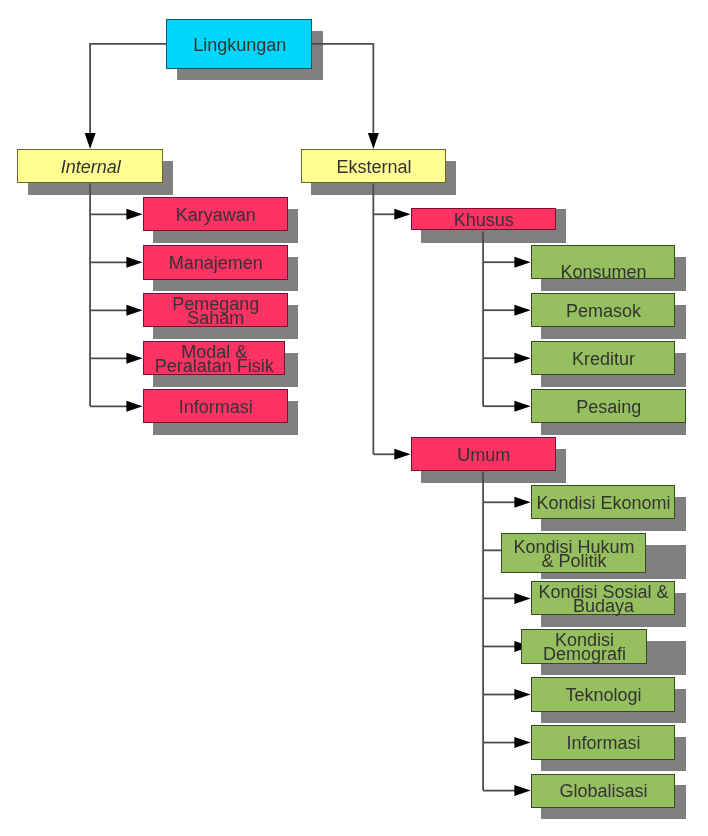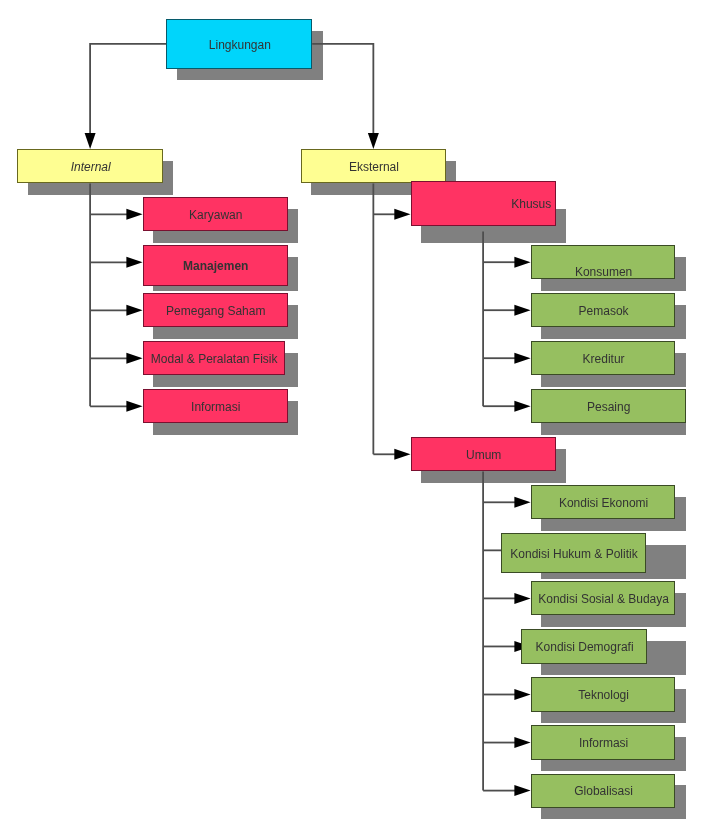--- a/index.html
+++ b/index.html
@@ -12,21 +12,21 @@
   svg.edges{position:absolute;left:0;top:0;width:708px;height:836px;}
   svg.edges path{fill:none;stroke:#4d4d4d;stroke-width:1.8;}
   svg.edges polygon{fill:#000000;}
 
   
   .shadow{position:absolute;background:#808080;}
 
   
   .node{position:absolute;box-sizing:border-box;display:flex;align-items:center;
         justify-content:center;text-align:center;
-        font-size:12px;line-height:14px;color:#333333;}
+        font-size:18px;line-height:14px;color:#333333;}
   .node .lbl{display:block;padding:0 4px;position:relative;top:0.7px;left:0.6px;}
 
   .n-root {background:#00D5FB;border:1.4px solid #065A6B;}
   .n-lvl1 {background:#FEFE92;border:1.4px solid #68681E;}
   .n-lvl2 {background:#FF3363;border:1.4px solid #7A1030;}
   .n-lvl3 {background:#96BF60;border:1.4px solid #3A4B25;}
 </style>
 </head>
 <body>
 
@@ -110,33 +110,33 @@
     </div>
 
     <div class="node n-lvl1" id="nd-internal" style="left: 17.3px; top: 149.1px; width: 145.6px; height: 34.3px; font-style: italic;">
       <span class="lbl">Internal</span>
     </div>
 
     <div class="node n-lvl1" id="nd-eksternal" style="left: 300.8px; top: 149.1px; width: 145.1px; height: 34.3px;">
       <span class="lbl">Eksternal</span>
     </div>
 
-    <div class="node n-lvl2" id="nd-khusus" style="left: 410.5px; top: 181px; width: 145.2px; height: 45px; justify-content: flex-end;">
+    <div class="node n-lvl2" id="nd-khusus" style="left: 410.5px; top: 208px; width: 145.2px; height: 22px;">
       <span class="lbl">Khusus</span>
     </div>
 
     <div class="node n-lvl2" id="nd-umum" style="left: 410.5px; top: 437.2px; width: 145.2px; height: 34.2px;">
       <span class="lbl">Umum</span>
     </div>
 
     <div id="grp-internal-children">
         <div class="node n-lvl2" style="left: 142.6px; top: 197.2px; width: 145.1px; height: 34.2px;">
           <span class="lbl">Karyawan</span>
         </div>
-        <div class="node n-lvl2" style="left: 142.6px; top: 245.2px; width: 145.1px; height: 41px; font-weight: bold;">
+        <div class="node n-lvl2" style="left: 142.6px; top: 245.2px; width: 145.1px; height: 35px;">
           <span class="lbl">Manajemen</span>
         </div>
         <div class="node n-lvl2" style="left: 142.6px; top: 293.2px; width: 145.1px; height: 34.2px;">
           <span class="lbl">Pemegang Saham</span>
         </div>
         <div class="node n-lvl2" style="left: 142.6px; top: 341.2px; width: 142px; height: 34.2px;">
           <span class="lbl">Modal &amp; Peralatan Fisik</span>
         </div>
         <div class="node n-lvl2" style="left: 142.6px; top: 389.2px; width: 145.1px; height: 34.2px;">
           <span class="lbl">Informasi</span>

